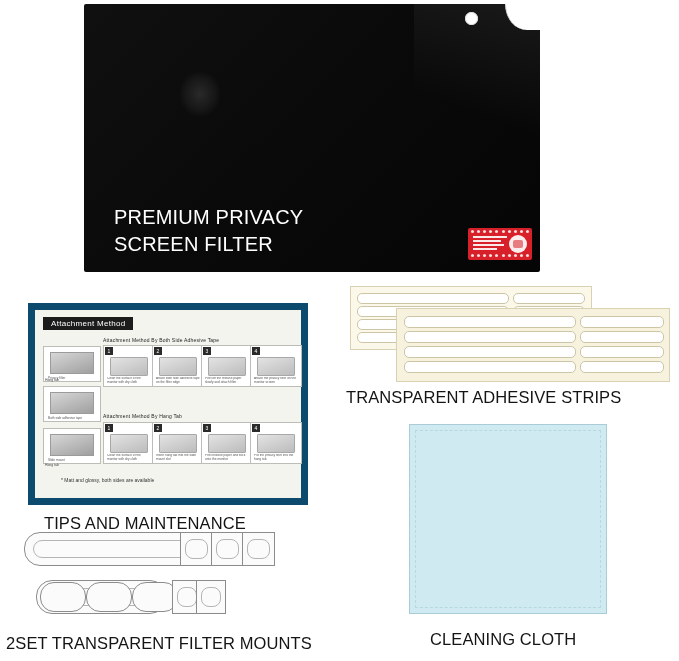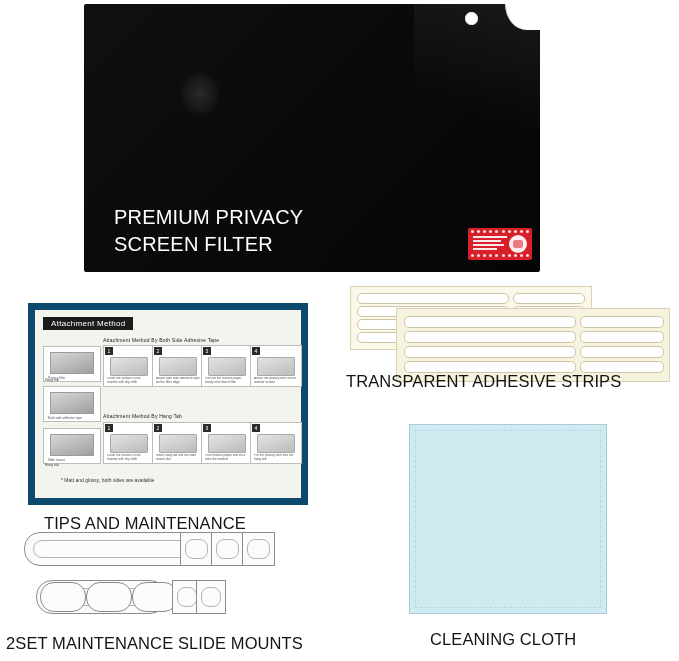--- a/index.html
+++ b/index.html
@@ -367,21 +367,21 @@
   }
 
   
   .caption {
     position: absolute;
     font-size: 16.5px;
     color: #141414;
     letter-spacing: .1px;
     white-space: nowrap;
   }
-  #caption-strips { left: 346px; top: 372px; }
+  #caption-strips { left: 346px; top: 388px; }
   #caption-tips { left: 44px; top: 490px; margin-top: 24px; }
   #caption-mounts { left: 6px; top: 634px; }
   #caption-cloth { left: 418px; top: 630px; margin-left: 12px; }
 </style>
 </head>
 <body>
 
 <div id="filter-panel">
   <div id="filter-sheet"></div>
   <div id="filter-gloss"></div>
@@ -547,13 +547,13 @@
     <div class="mount-oval" style="left:50px;"></div>
     <div class="mount-oval" style="left:96px;"></div>
     <div class="mount-cell" style="left:136px; width:28px;">
         <div class="inner"></div>
       </div>
     <div class="mount-cell" style="left:160px; width:28px;">
         <div class="inner"></div>
       </div>
   </div>
 </div>
-<div class="caption" id="caption-mounts">2SET MAINTENANCE SLIDE MOUNTS</div>
+<div class="caption" id="caption-mounts">2SET TRANSPARENT FILTER MOUNTS</div>
 
 </body></html>

